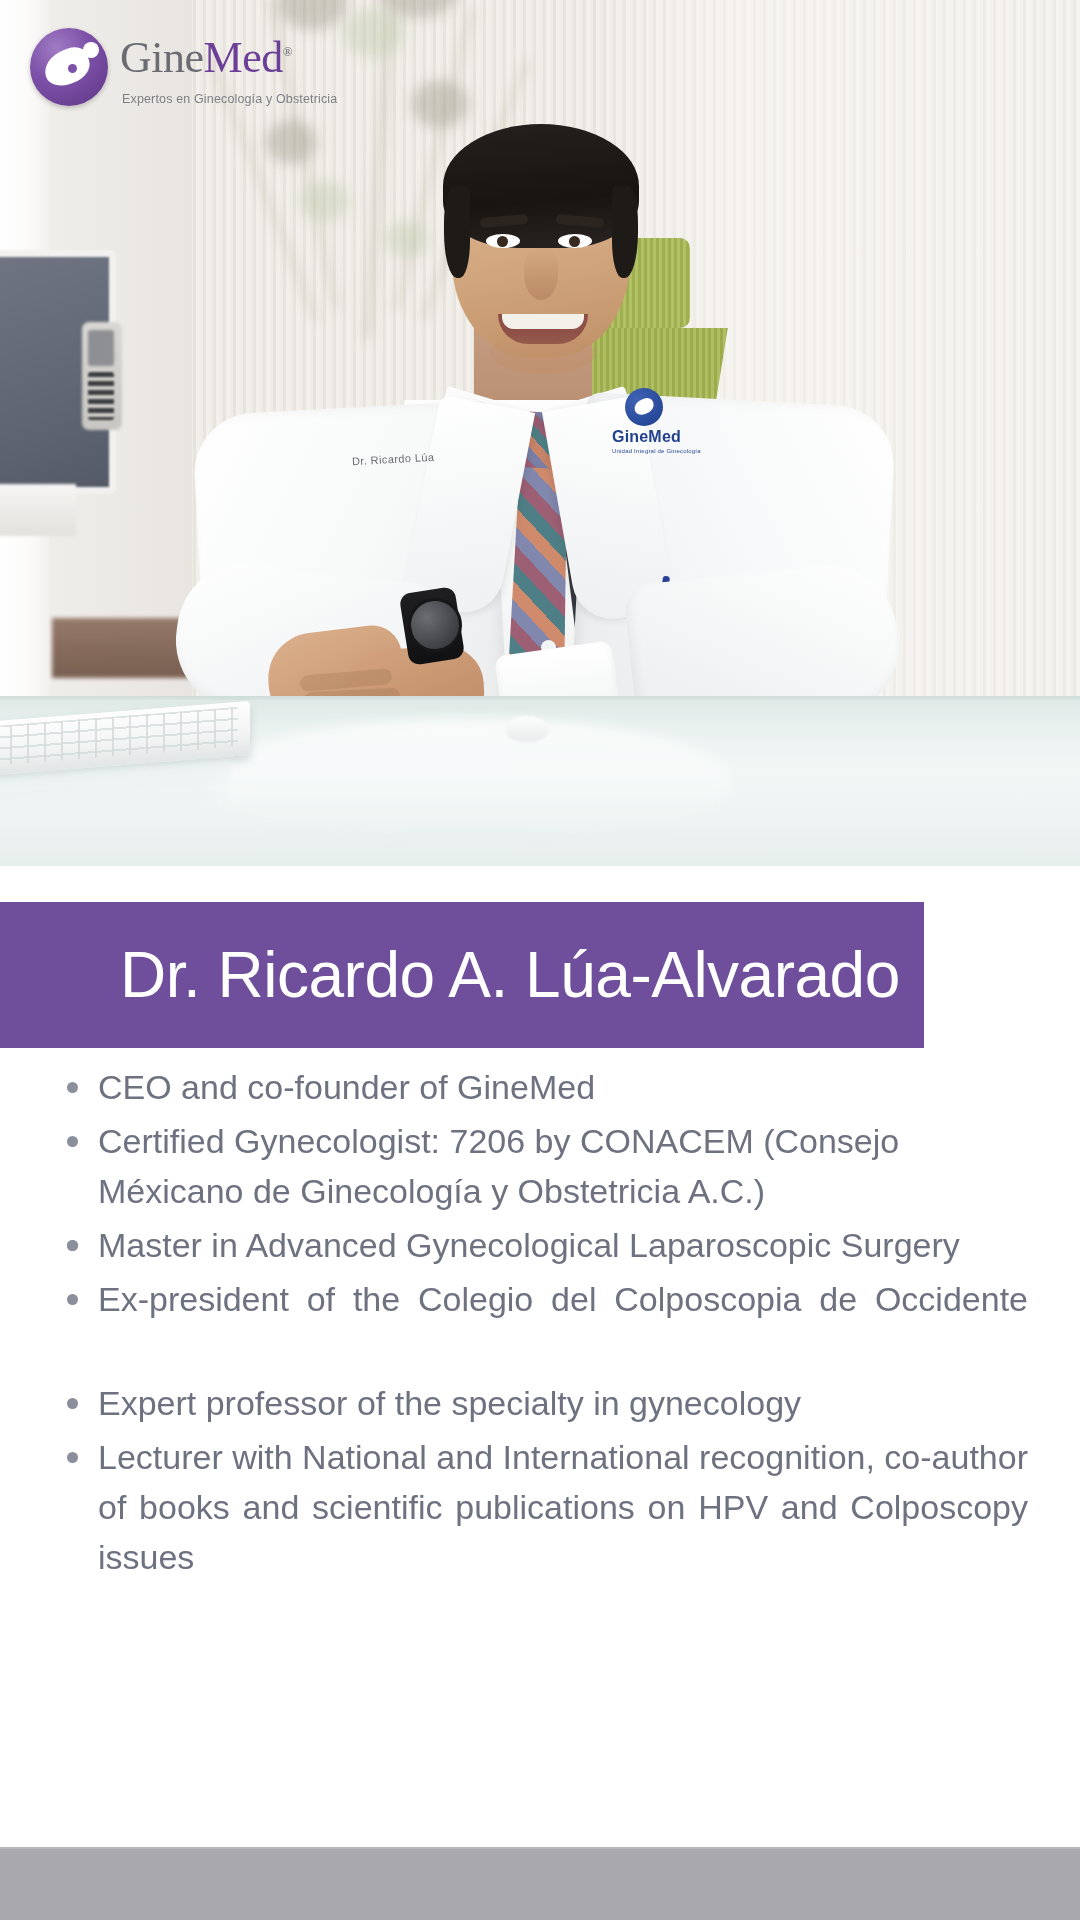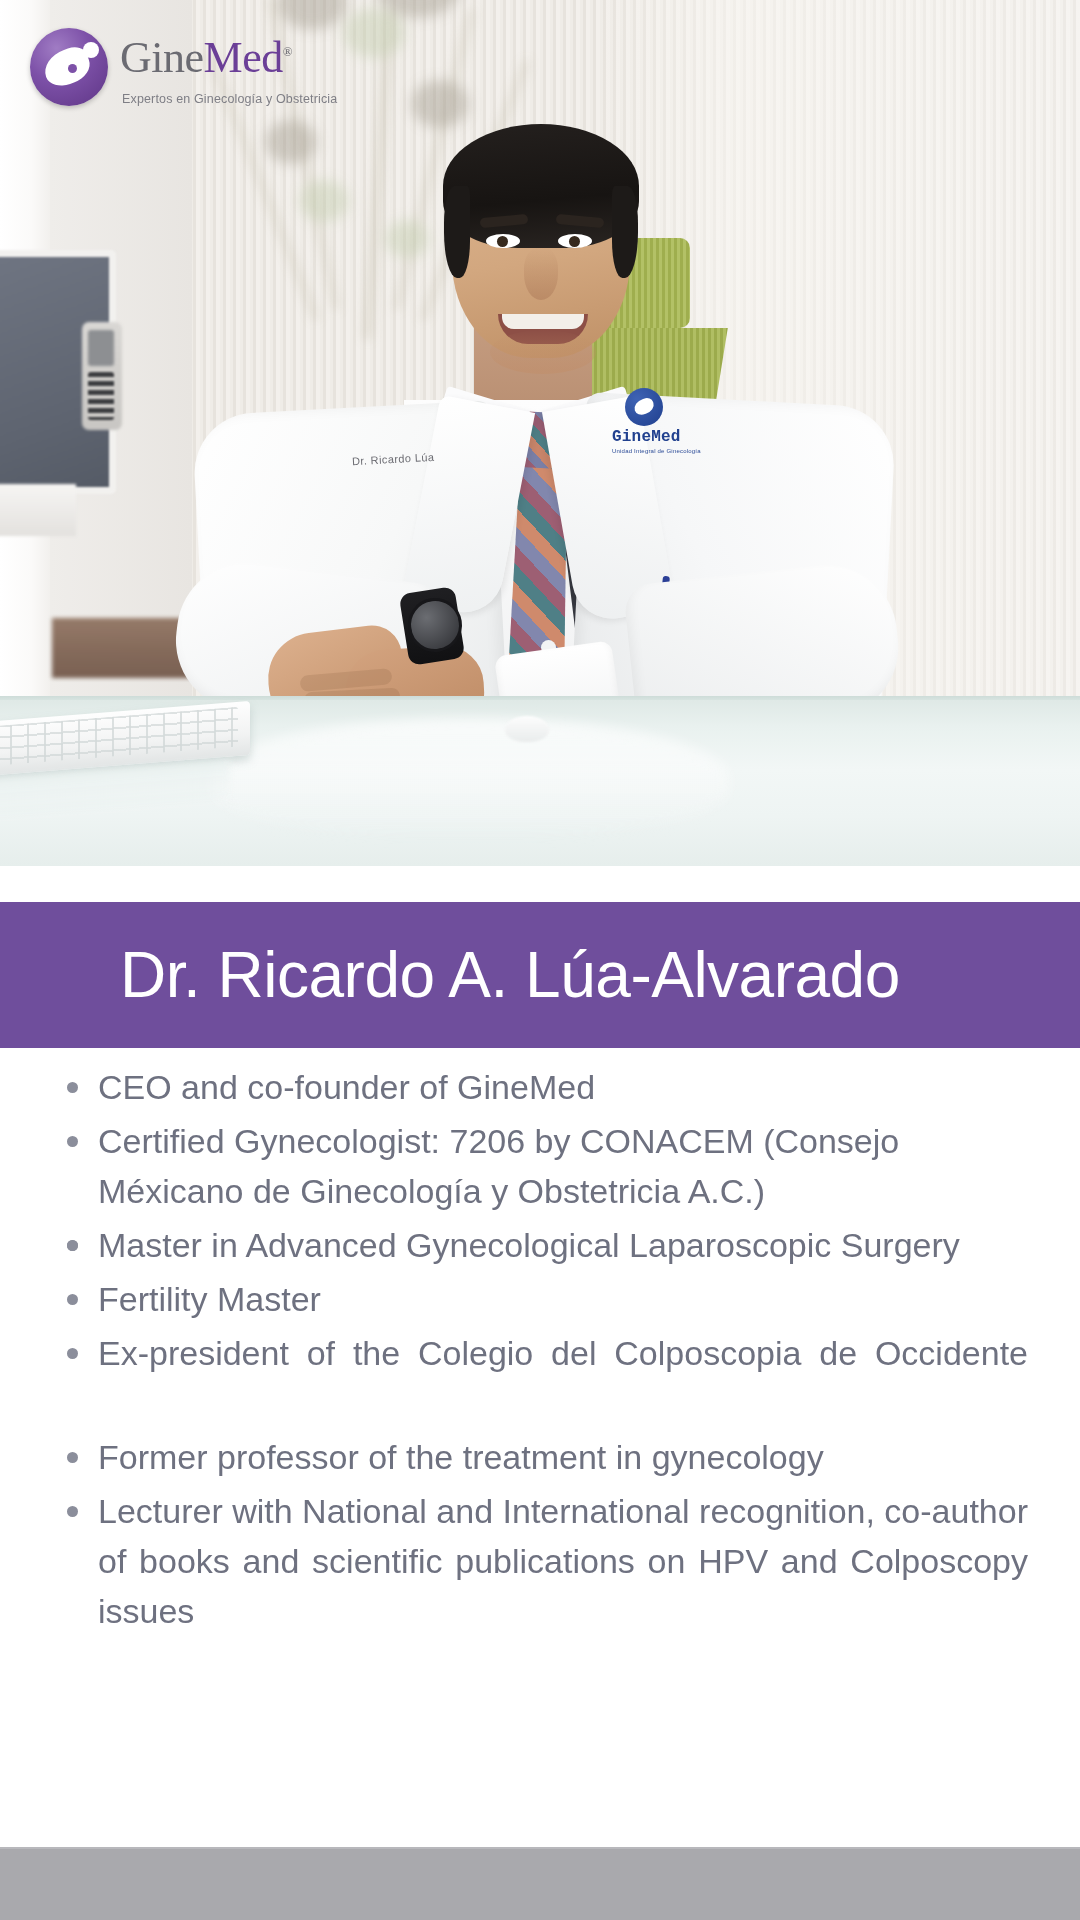--- a/index.html
+++ b/index.html
@@ -251,21 +251,21 @@
   .coat-logo{
     position:absolute;left:625px;top:388px;width:38px;height:38px;border-radius:50%;
     background:radial-gradient(circle at 32% 30%,#3f63b4,#1f3f8e);
   }
   .coat-logo::after{
     content:"";position:absolute;left:9px;top:11px;width:20px;height:15px;
     background:#fff;border-radius:60% 40% 55% 45%;transform:rotate(-18deg);
   }
   .coat-logo-text{
     position:absolute;left:612px;top:428px;font-size:16px;font-weight:bold;
-    color:#22418f;letter-spacing:.2px;font-family:Liberation Mono, monospace;
+    color:#22418f;letter-spacing:.2px;font-family:Liberation Sans, sans-serif;
   }
   .coat-logo-sub{
     position:absolute;left:612px;top:448px;font-size:6px;color:#2b4b97;letter-spacing:.2px;
   }
   .coat-pocket{
     position:absolute;left:652px;top:588px;width:88px;height:66px;
     border-top:2px solid rgba(0,0,0,.07);
     background:linear-gradient(180deg,#fafbfb,#eef0f1);transform:rotate(3deg);
   }
   .pen{
@@ -344,21 +344,21 @@
   }
   .logo-name .g{color:#6b6b72;}
   .logo-name .m{color:#6b3f97;}
   .logo-reg{font-size:13px;vertical-align:super;color:#6b6b72;}
   .logo-tag{
     position:absolute;left:92px;top:64px;font-size:12.5px;color:#7e7e85;letter-spacing:.15px;white-space:nowrap;
   }
 
   
   .name-banner{
-    position:absolute;left:0;top:902px;width:1080px;height:146px;
+    position:absolute;left:0;top:902px;width:924px;height:146px;
     background:#6f4e9c;display:flex;align-items:center;
   }
   .name-banner h1{
     margin:0;padding:0 0 0 120px;color:#ffffff;
     font-weight:400;font-size:64px;line-height:1;letter-spacing:-.5px;
     font-family:"Liberation Sans", sans-serif;white-space:nowrap;
   }
 
   
   .creds{
@@ -499,23 +499,22 @@
   <div class="name-banner">
     <h1>Dr. Ricardo A. Lúa-Alvarado</h1>
   </div>
 
   <div class="creds">
     <ul class="cred-list" id="cred-list">
         <li><span class="bullet"></span><span>CEO and co-founder of GineMed</span></li>
         <li><span class="bullet"></span><span>Certified Gynecologist: 7206 by CONACEM (Consejo Méxicano de Ginecología y Obstetricia A.C.)</span></li>
         <li><span class="bullet"></span></li>
         <li><span class="bullet"></span><span>Master in Advanced Gynecological Laparoscopic Surgery</span></li>
-        <li><span class="bullet"></span><span>Fertility Master</span></li>
         <li class="justify"><span class="bullet"></span><span>Ex-president of the Colegio del Colposcopia de Occidente</span></li>
-        <li><span class="bullet"></span><span>Former professor of the treatment in gynecology</span></li>
+        <li><span class="bullet"></span><span>Expert professor of the specialty in gynecology</span></li>
         <li class="justify"><span class="bullet"></span><span>Lecturer with National and International recognition, co-author of books and scientific publications on HPV and Colposcopy issues</span></li>
       </ul>
 
   </div>
 
   <div class="bottom-bar"></div>
 
 </div>
 
 </body></html>

